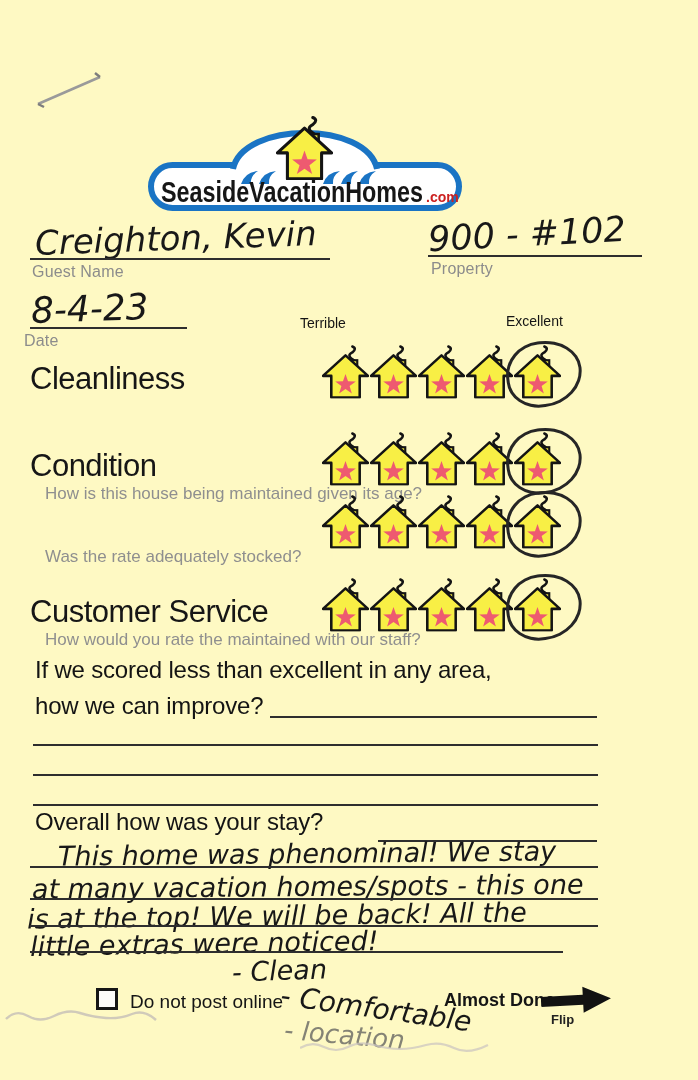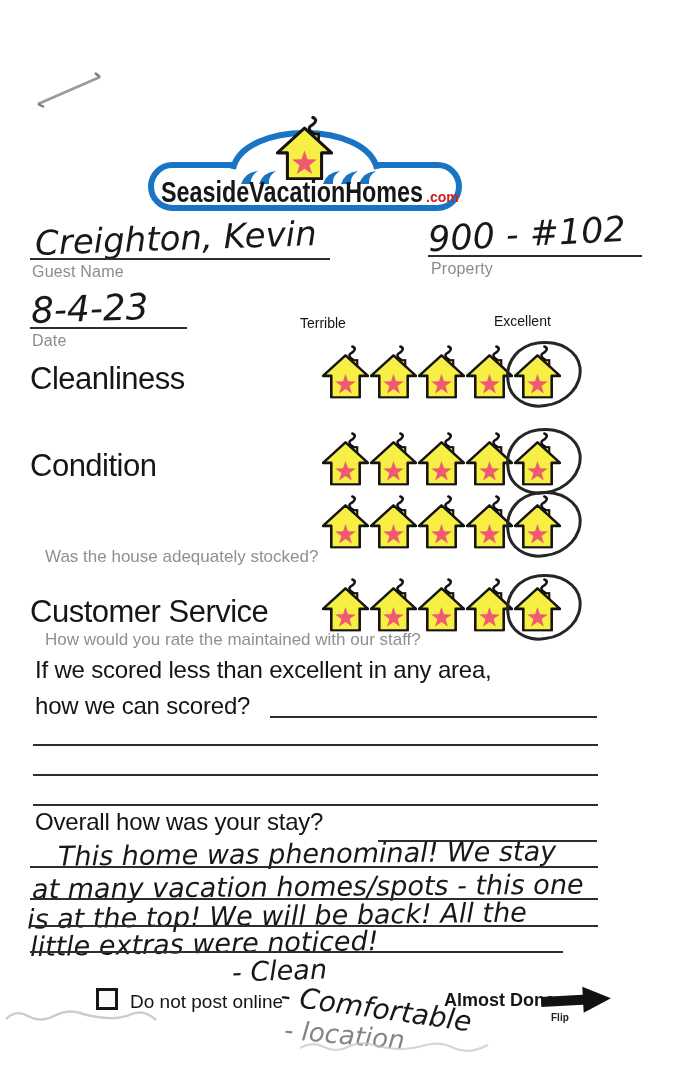--- a/index.html
+++ b/index.html
@@ -5,21 +5,21 @@
   :root{
     --logo-blue:#1a74c4;
     --tld-red:#cc2120;
     --house-yellow:#f8ef45;
     --star-pink:#ee5a70;
     --label-gray:#8c8c8c;
     --ink:#1d1d1d;
   }
   *{box-sizing:border-box;margin:0;padding:0;}
   body{background:#e9e9e9;font-family:"Liberation Sans",sans-serif;}
-  #page{position:relative;width:698px;height:1080px;background:#ffffff;overflow:hidden;margin:0 auto;color:var(--ink);}
+  #page{position:relative;width:698px;height:1080px;background:#fef9c3;overflow:hidden;margin:0 auto;color:var(--ink);}
 
   .abs{position:absolute;}
   .hw{font-family:"DejaVu Sans",sans-serif;font-style:italic;color:#181818;white-space:nowrap;}
   .rule{position:absolute;height:0;border-bottom:2.5px solid #2e2e2e;}
   .field-label{position:absolute;color:var(--label-gray);font-size:16px;letter-spacing:.2px;}
 
   .scale-label{position:absolute;font-size:14px;font-weight:400;color:#141414;}
 
   .rating-row{position:absolute;left:0;width:698px;height:75px;}
   .rating-row h2{position:absolute;left:30px;top:18px;font-size:31px;font-weight:400;color:#161616;letter-spacing:-.5px;}
@@ -30,21 +30,21 @@
   .house-slot.circled::after{
     content:"";position:absolute;left:-8px;top:-2px;width:70px;height:60px;
     border:3px solid #262626;border-radius:48% 52% 55% 45% / 52% 48% 55% 45%;
     transform:rotate(-7deg);
   }
 
   .prompt{position:absolute;font-size:24px;color:#141414;letter-spacing:-.2px;}
   .note{position:absolute;}
   .checkbox{position:absolute;width:22px;height:22px;border:3px solid #161616;background:#fcfbf9;}
   .footer-label{position:absolute;font-size:18px;font-weight:600;color:#151515;}
-  .flip-label{position:absolute;font-size:10px;font-weight:600;color:#222;}
+  .flip-label{position:absolute;font-size:13px;font-weight:600;color:#222;}
   .faint{opacity:.75;}
 </style>
 </head>
 <body>
 
 <svg width="0" height="0" style="position:absolute" aria-hidden="true">
   <symbol id="houseSym" viewBox="0 0 48 56">
     <path d="M31 3 q5 2 0 6 q-6 3 0 7 q4 2 0 5" fill="none" stroke="#141414" stroke-width="2.6" stroke-linecap="round"></path>
     <rect x="27.5" y="17" width="8.5" height="10" fill="var(--house-yellow)" stroke="#141414" stroke-width="2.2"></rect>
     <path d="M24 12 L1 33 L9.5 33 L9.5 55 L38.5 55 L38.5 33 L47 33 Z" fill="var(--house-yellow)" stroke="#141414" stroke-width="2.6" stroke-linejoin="round"></path>
@@ -81,24 +81,24 @@
   <span class="hw abs" style="left:35px;top:218px;font-size:34px;transform:rotate(-2deg)">Creighton, Kevin</span>
   <div class="rule" style="left:30px;top:258px;width:300px"></div>
   <span class="field-label" style="left:32px;top:263px">Guest Name</span>
 
   <span class="hw abs" style="left:428px;top:214px;font-size:35px;transform:rotate(-3deg)">900 - #102</span>
   <div class="rule" style="left:428px;top:255px;width:214px"></div>
   <span class="field-label" style="left:431px;top:260px">Property</span>
 
   <span class="hw abs" style="left:31px;top:288px;font-size:36px;transform:rotate(-2deg)">8-4-23</span>
   <div class="rule" style="left:30px;top:327px;width:157px"></div>
-  <span class="field-label" style="left:32px;top:332px">Date</span>
+  <span class="field-label" style="left:24px;top:332px">Date</span>
 
   <span class="scale-label" style="left:300px;top:315px">Terrible</span>
-  <span class="scale-label" style="left:494px;top:313px">Excellent</span>
+  <span class="scale-label" style="left:506px;top:313px">Excellent</span>
 
   <section class="rating-row" style="top:343px">
     <h2>Cleanliness</h2>
     <div class="houses">
       <span class="house-slot">
           <svg viewBox="0 0 48 56">
             <use href="#houseSym"></use>
           </svg>
         </span>
       <span class="house-slot">
@@ -119,20 +119,21 @@
       <span class="house-slot circled">
           <svg viewBox="0 0 48 56">
             <use href="#houseSym"></use>
           </svg>
         </span>
     </div>
   </section>
 
   <section class="rating-row" style="top:430px">
     <h2>Condition</h2>
+    <p class="q">How is this house being maintained given its age?</p>
     <div class="houses">
       <span class="house-slot">
           <svg viewBox="0 0 48 56">
             <use href="#houseSym"></use>
           </svg>
         </span>
       <span class="house-slot">
           <svg viewBox="0 0 48 56">
             <use href="#houseSym"></use>
           </svg>
@@ -149,21 +150,21 @@
         </span>
       <span class="house-slot circled">
           <svg viewBox="0 0 48 56">
             <use href="#houseSym"></use>
           </svg>
         </span>
     </div>
   </section>
 
   <section class="rating-row" style="top:493px">
-    <p class="q">Was the house adequately stocked?</p>
+    <p class="q">Was the rate adequately stocked?</p>
     <div class="houses">
       <span class="house-slot">
           <svg viewBox="0 0 48 56">
             <use href="#houseSym"></use>
           </svg>
         </span>
       <span class="house-slot">
           <svg viewBox="0 0 48 56">
             <use href="#houseSym"></use>
           </svg>
@@ -212,21 +213,21 @@
         </span>
       <span class="house-slot circled">
           <svg viewBox="0 0 48 56">
             <use href="#houseSym"></use>
           </svg>
         </span>
     </div>
   </section>
 
   <p class="prompt" style="left:35px;top:656px">If we scored less than excellent in any area,</p>
-  <p class="prompt" style="left:35px;top:692px">how we can scored?</p>
+  <p class="prompt" style="left:35px;top:692px">how we can improve?</p>
   <div class="rule" style="left:270px;top:716px;width:327px"></div>
   <div class="rule" style="left:33px;top:744px;width:565px"></div>
   <div class="rule" style="left:33px;top:774px;width:565px"></div>
   <div class="rule" style="left:33px;top:804px;width:565px"></div>
 
   <p class="prompt" style="left:35px;top:808px">Overall how was your stay?</p>
   <div class="rule" style="left:378px;top:840px;width:219px"></div>
 
   <span class="hw abs" style="left:58px;top:838px;font-size:27px;transform:rotate(-.6deg)">This home was phenominal! We stay</span>
   <div class="rule" style="left:30px;top:866px;width:568px"></div>

